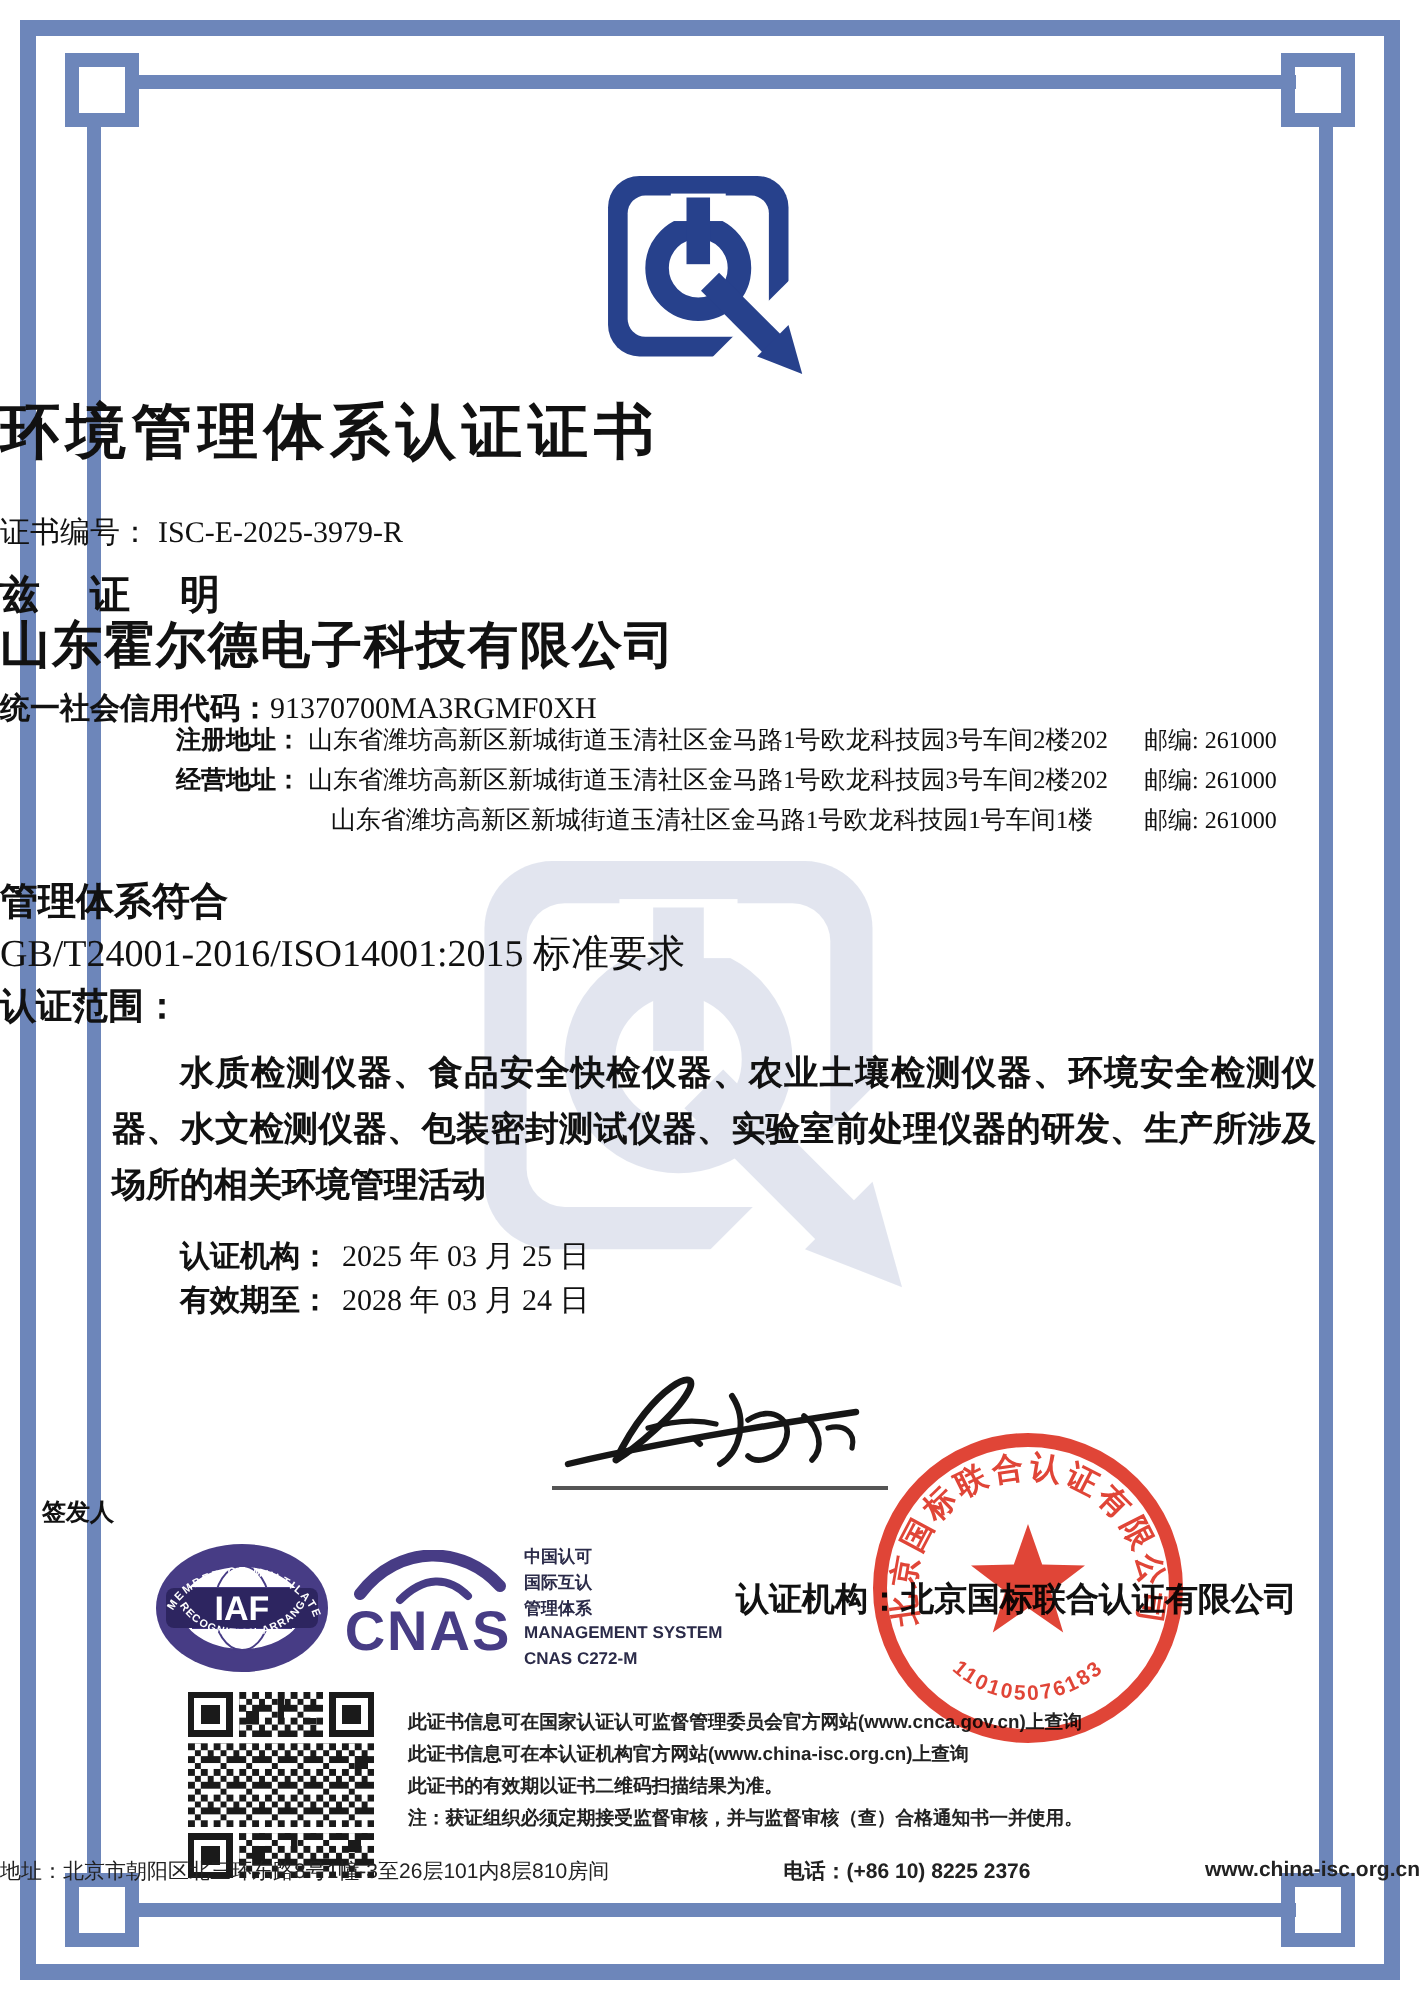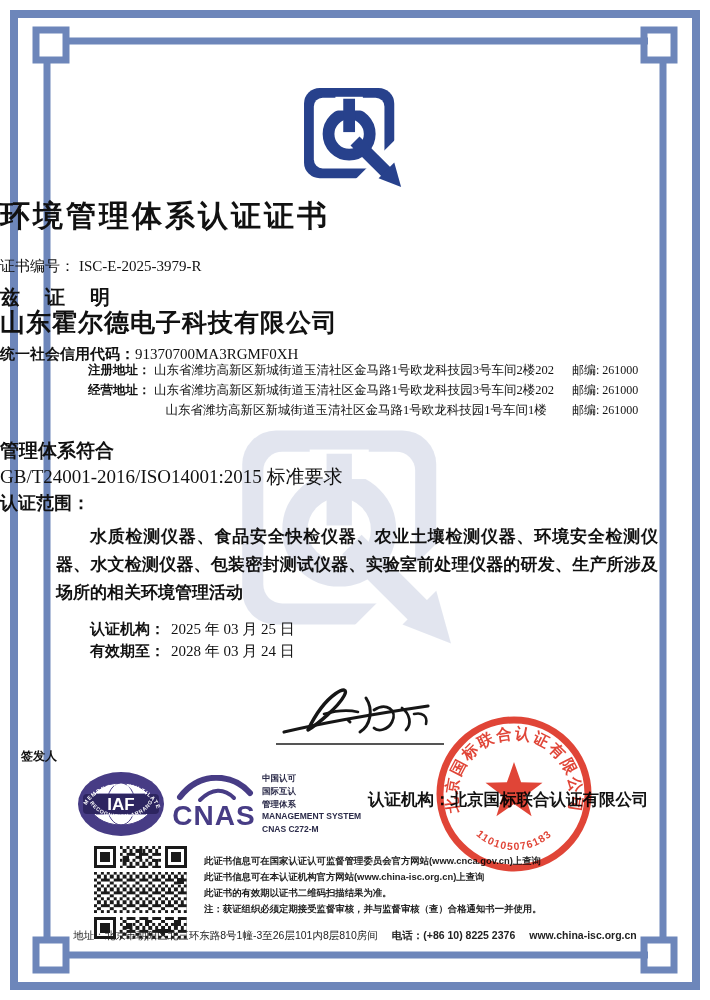--- a/index.html
+++ b/index.html
@@ -47,21 +47,21 @@
               line-height:1.5;color:#2b2b49;font-family:"Liberation Sans","DejaVu Sans",sans-serif;}
 
   .issuer{left:368px;top:789px;font-size:16.5px;font-weight:bold;z-index:2;
           font-family:"Liberation Sans","DejaVu Sans",sans-serif;white-space:nowrap;}
   .seal-svg{left:432px;top:712px;width:164px;height:164px;z-index:3;mix-blend-mode:multiply;opacity:.92;}
 
   .qr-svg{left:94px;top:846px;width:93px;height:93px;z-index:2;}
   .notes{left:204px;top:853px;width:430px;z-index:2;font-size:9.4px;line-height:16px;color:#222;
          font-family:"Liberation Sans","DejaVu Sans",sans-serif;font-weight:bold;}
 
-  .footer{top:929px;left:0;right:0;z-index:2;display:flex;justify-content:center;gap:14px;
+  .footer{top:929px;left:0;right:0;z-index:2;display:flex;justify-content:space-between;gap:14px;
           font-size:10.5px;font-family:"Liberation Sans","DejaVu Sans",sans-serif;color:#222;white-space:nowrap;}
   .footer .bold{font-weight:bold;}
 </style>
 </head>
 <body>
 
 <div class="page">
 
   <svg class="border-svg" viewBox="0 0 710 1000">
     <g stroke="#6d86ba" fill="none">

